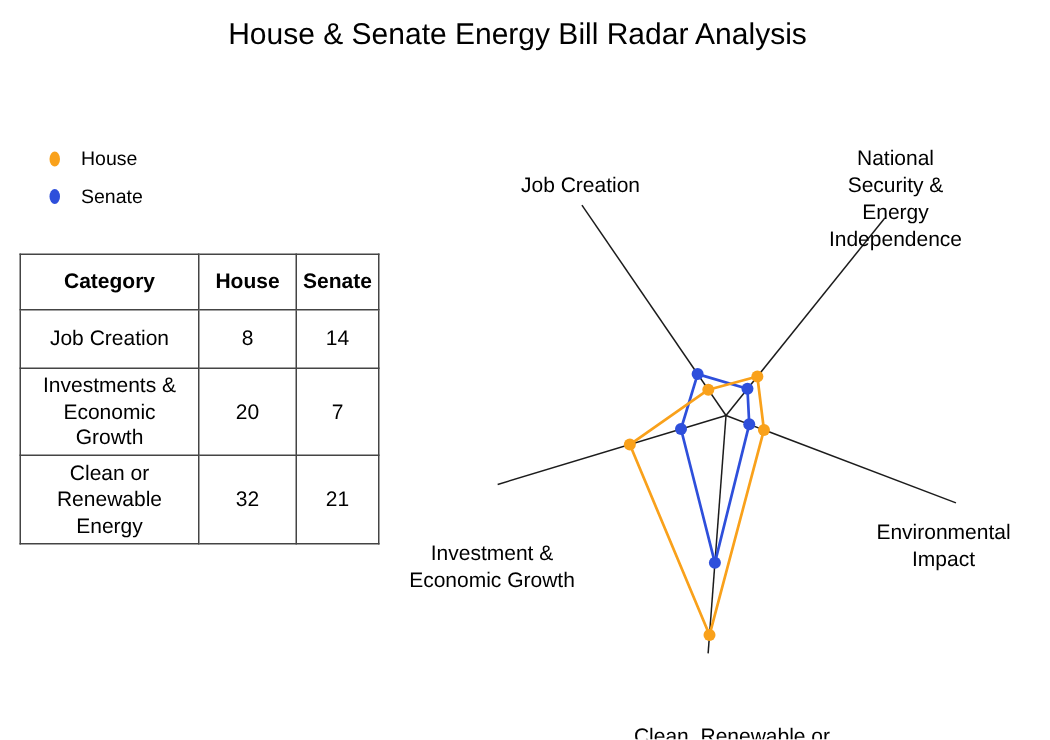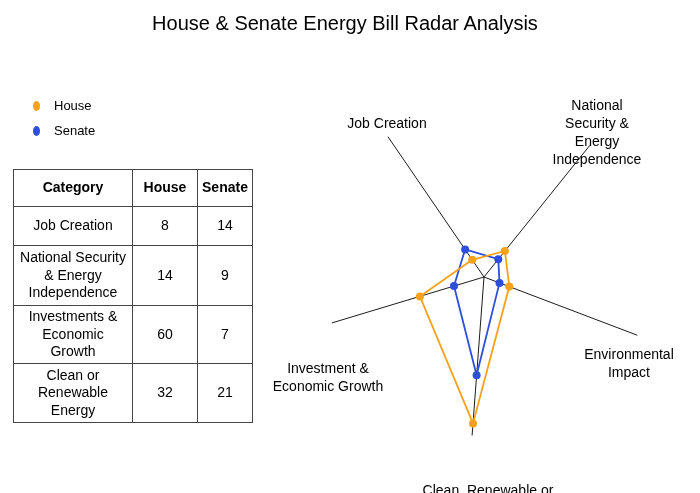--- a/index.html
+++ b/index.html
@@ -68,31 +68,24 @@
         <th class="col-senate">Senate</th>
       </tr>
     </thead>
     <tbody>
       <tr>
         <td style="height:34px">Job Creation</td>
         <td>8</td>
         <td>14</td>
       </tr>
       <tr>
-        <td style="height:55px">National Security
-&amp; Energy
-Independence</td>
-        <td>14</td>
-        <td>9</td>
-      </tr>
-      <tr>
         <td style="height:53px">Investments &amp;
 Economic
 Growth</td>
-        <td>60</td>
+        <td>20</td>
         <td>7</td>
       </tr>
       <tr>
         <td style="height:54px">Clean or
 Renewable
 Energy</td>
         <td>32</td>
         <td>21</td>
       </tr>
     </tbody>

